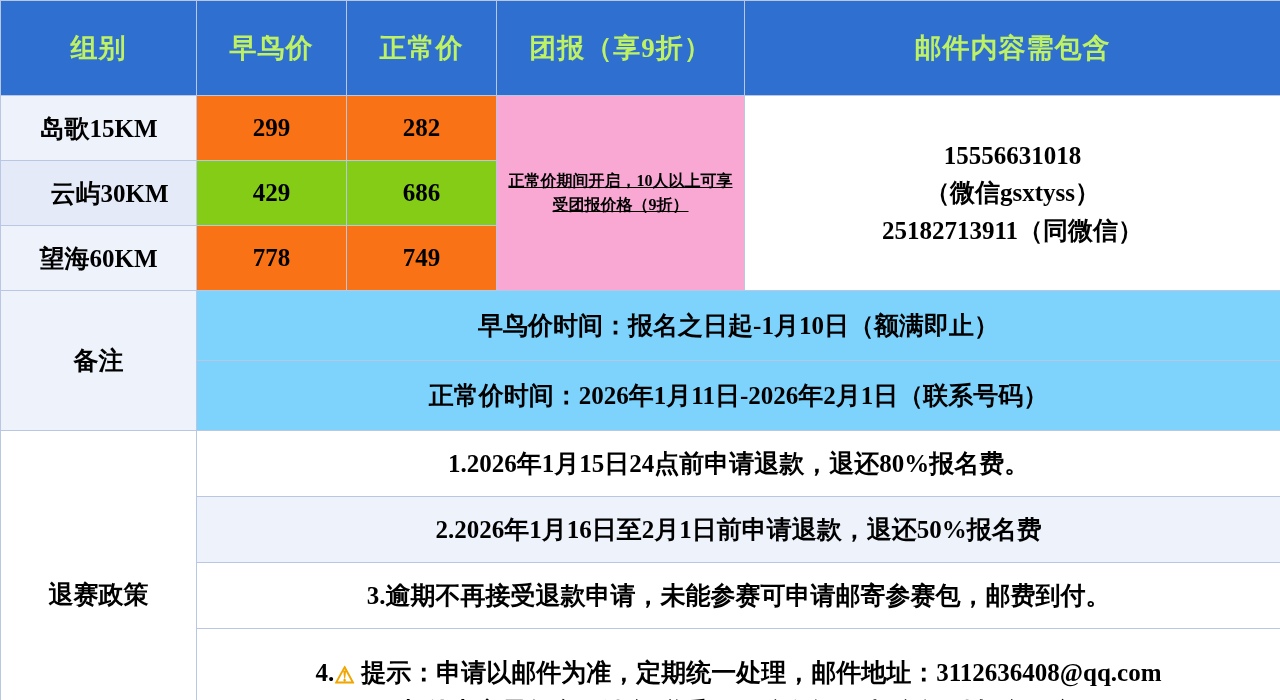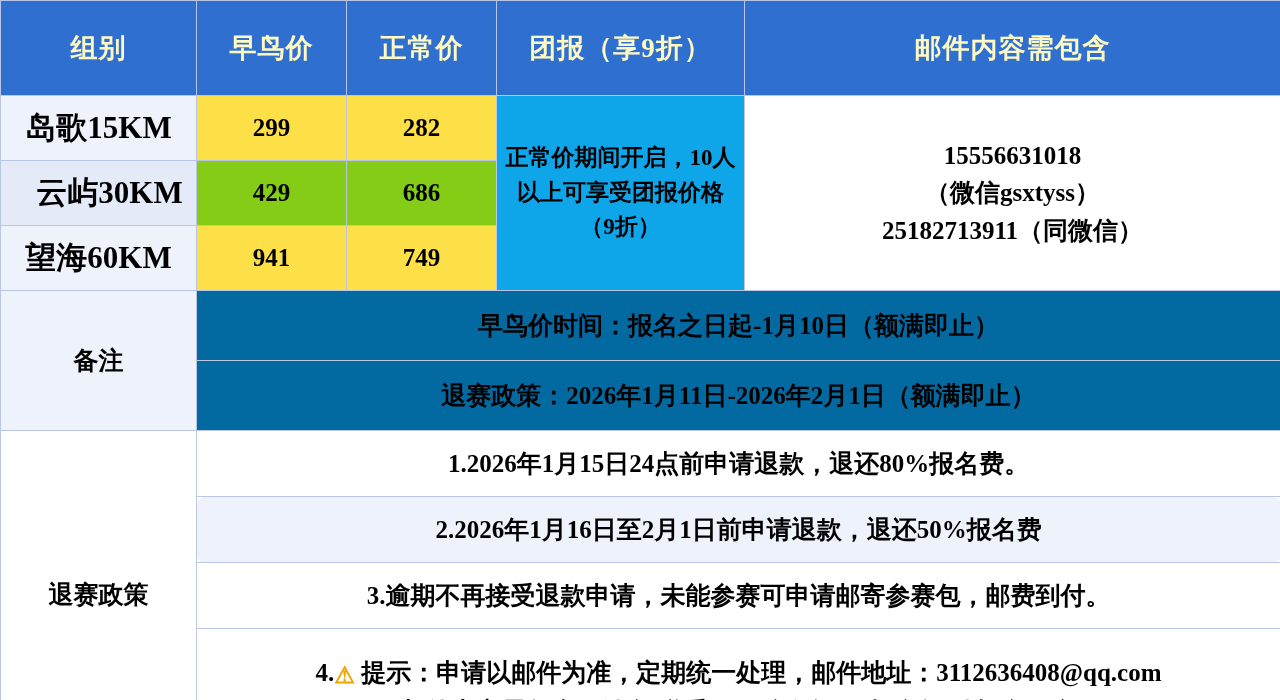--- a/index.html
+++ b/index.html
@@ -22,84 +22,84 @@
   table.price-table td, table.price-table th {
     border: 1px solid #b9c6e4;
     text-align: center;
     vertical-align: middle;
     font-weight: bold;
     padding: 4px 6px;
   }
   
   .hdr th {
     background: #2e6fd0;
-    color: #fef9c3;
+    color: #bef264;
     font-size: 27px;
     height: 86px;
     border: 1px solid #2e6fd0;
     letter-spacing: 1px;
   }
   
   .grp-name {
     background: #eef2fb;
-    font-size: 31px;
+    font-size: 25px;
     width: 196px;
   }
   .grp-val {
-    background: #fde047;
+    background: #f97316;
     font-size: 25px;
   }
   .row-alt .grp-val {
     background: #84cc16;
     text-align: center;
   }
   .row-alt .grp-name {
     background: #e4eaf8;
     padding-left: 28px;
   }
   .group-row td {
     height: 56px;
   }
   .tuan-cell {
-    background: #0ea5e9;
-    font-size: 23px;
+    background: #f9a8d4;
+    font-size: 16px;
     line-height: 1.5;
     width: 248px;
+    text-decoration: underline;
   }
   .phone-cell {
     background: #ffffff;
     font-size: 25px;
     line-height: 1.5;
   }
   
   .note-label {
     background: #eef2fb;
     font-size: 25px;
     width: 196px;
   }
   .note-line {
-    background: #0369a1;
+    background: #7dd3fc;
     font-size: 25px;
     height: 61px;
   }
   
   .refund-label {
     background: #ffffff;
     font-size: 25px;
     width: 196px;
   }
   .refund-line {
     background: #ffffff;
     font-size: 25px;
     height: 57px;
     margin-left: 10px;
   }
   .refund-line.shade {
     background: #eef2fb;
-    border-radius: 8px;
   }
   .refund-last {
     background: #ffffff;
     font-size: 25px;
     text-align: left;
     padding-left: 14px;
     line-height: 1.55;
     height: 120px;
   }
   .warn-icon {
@@ -142,30 +142,30 @@
     </tr>
 
     <tr class="group-row row-alt">
       <td class="grp-name">云屿30KM</td>
       <td class="grp-val">429</td>
       <td class="grp-val">686</td>
     </tr>
 
     <tr class="group-row">
       <td class="grp-name">望海60KM</td>
-      <td class="grp-val">941</td>
+      <td class="grp-val">778</td>
       <td class="grp-val">749</td>
     </tr>
 
     <tr>
       <td class="note-label" rowspan="2">备注</td>
       <td class="note-line" colspan="4">早鸟价时间：报名之日起-1月10日（额满即止）</td>
     </tr>
     <tr>
-      <td class="note-line" colspan="4">退赛政策：2026年1月11日-2026年2月1日（额满即止）</td>
+      <td class="note-line" colspan="4">正常价时间：2026年1月11日-2026年2月1日（联系号码）</td>
     </tr>
 
     <tr>
       <td class="refund-label" rowspan="4">退赛政策</td>
       <td class="refund-line" colspan="4">1.2026年1月15日24点前申请退款，退还80%报名费。</td>
     </tr>
     <tr>
       <td class="refund-line shade" colspan="4">2.2026年1月16日至2月1日前申请退款，退还50%报名费</td>
     </tr>
     <tr>

